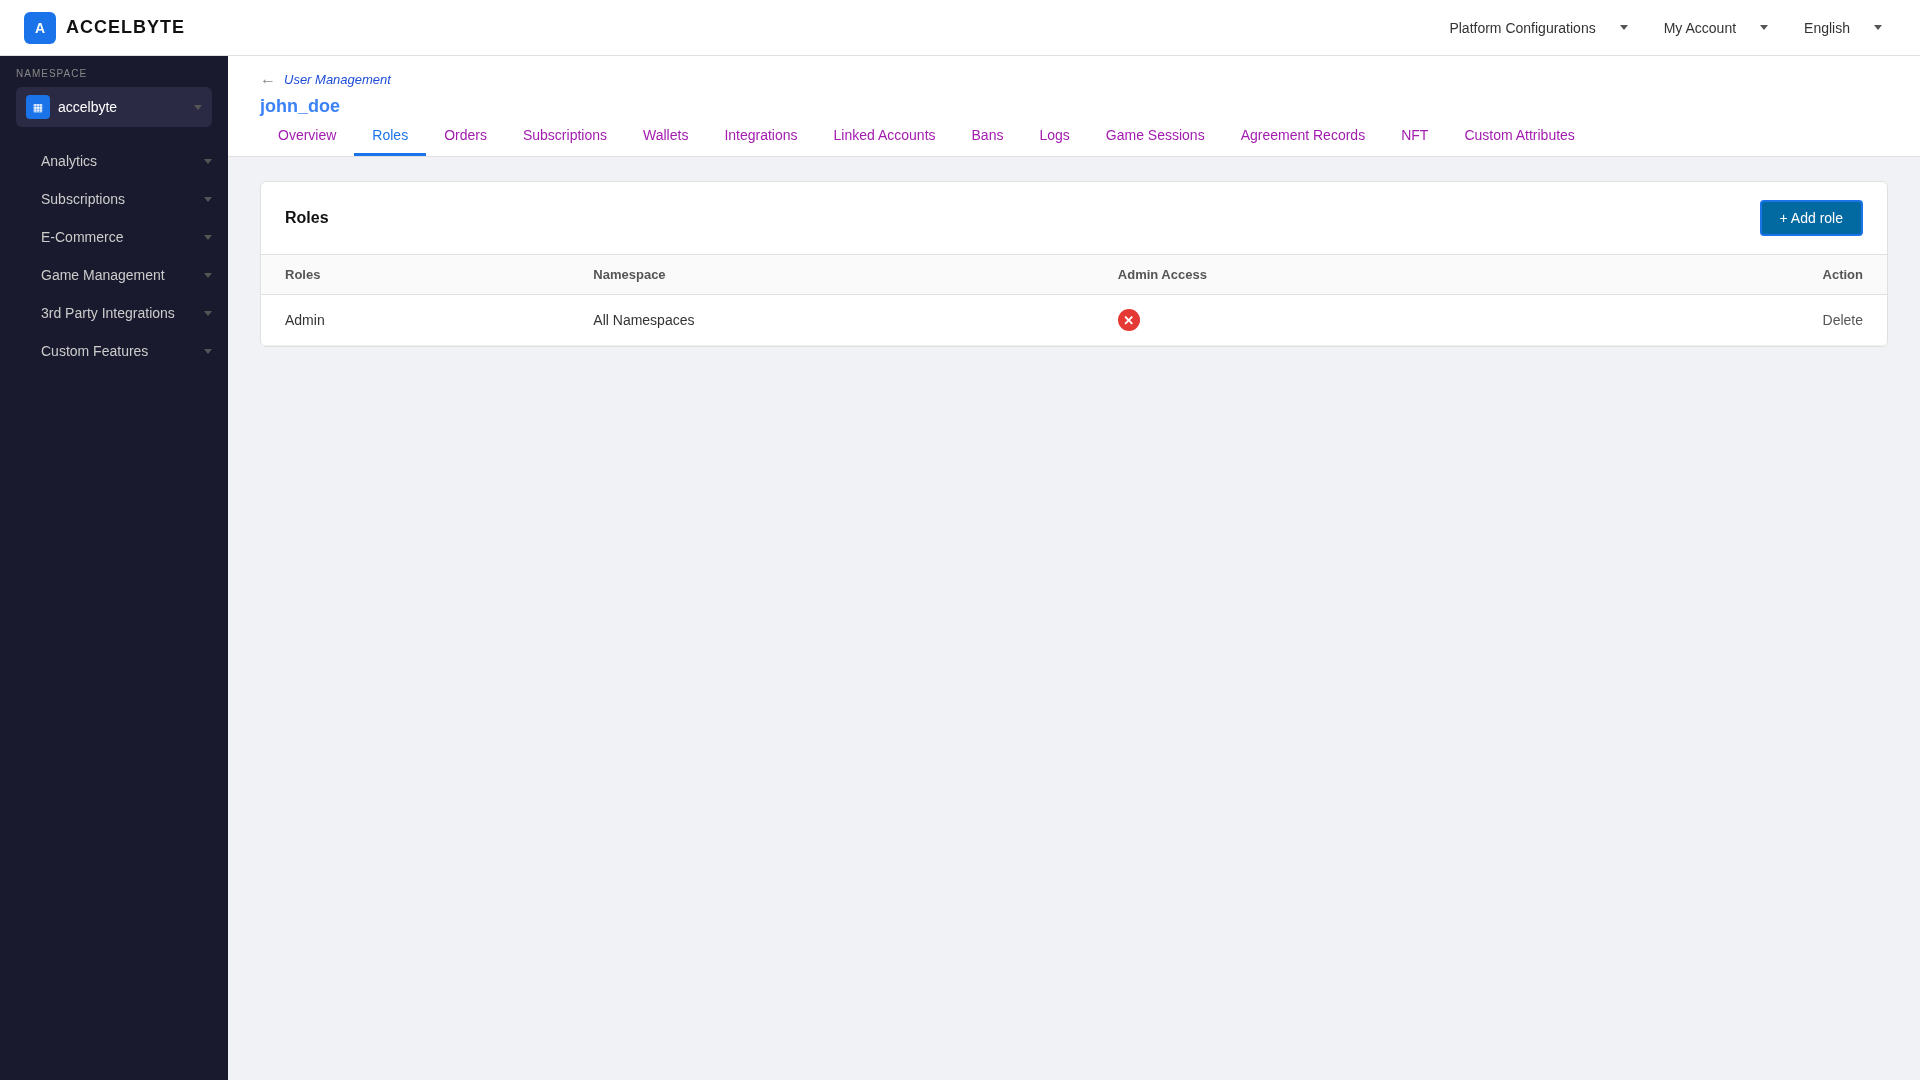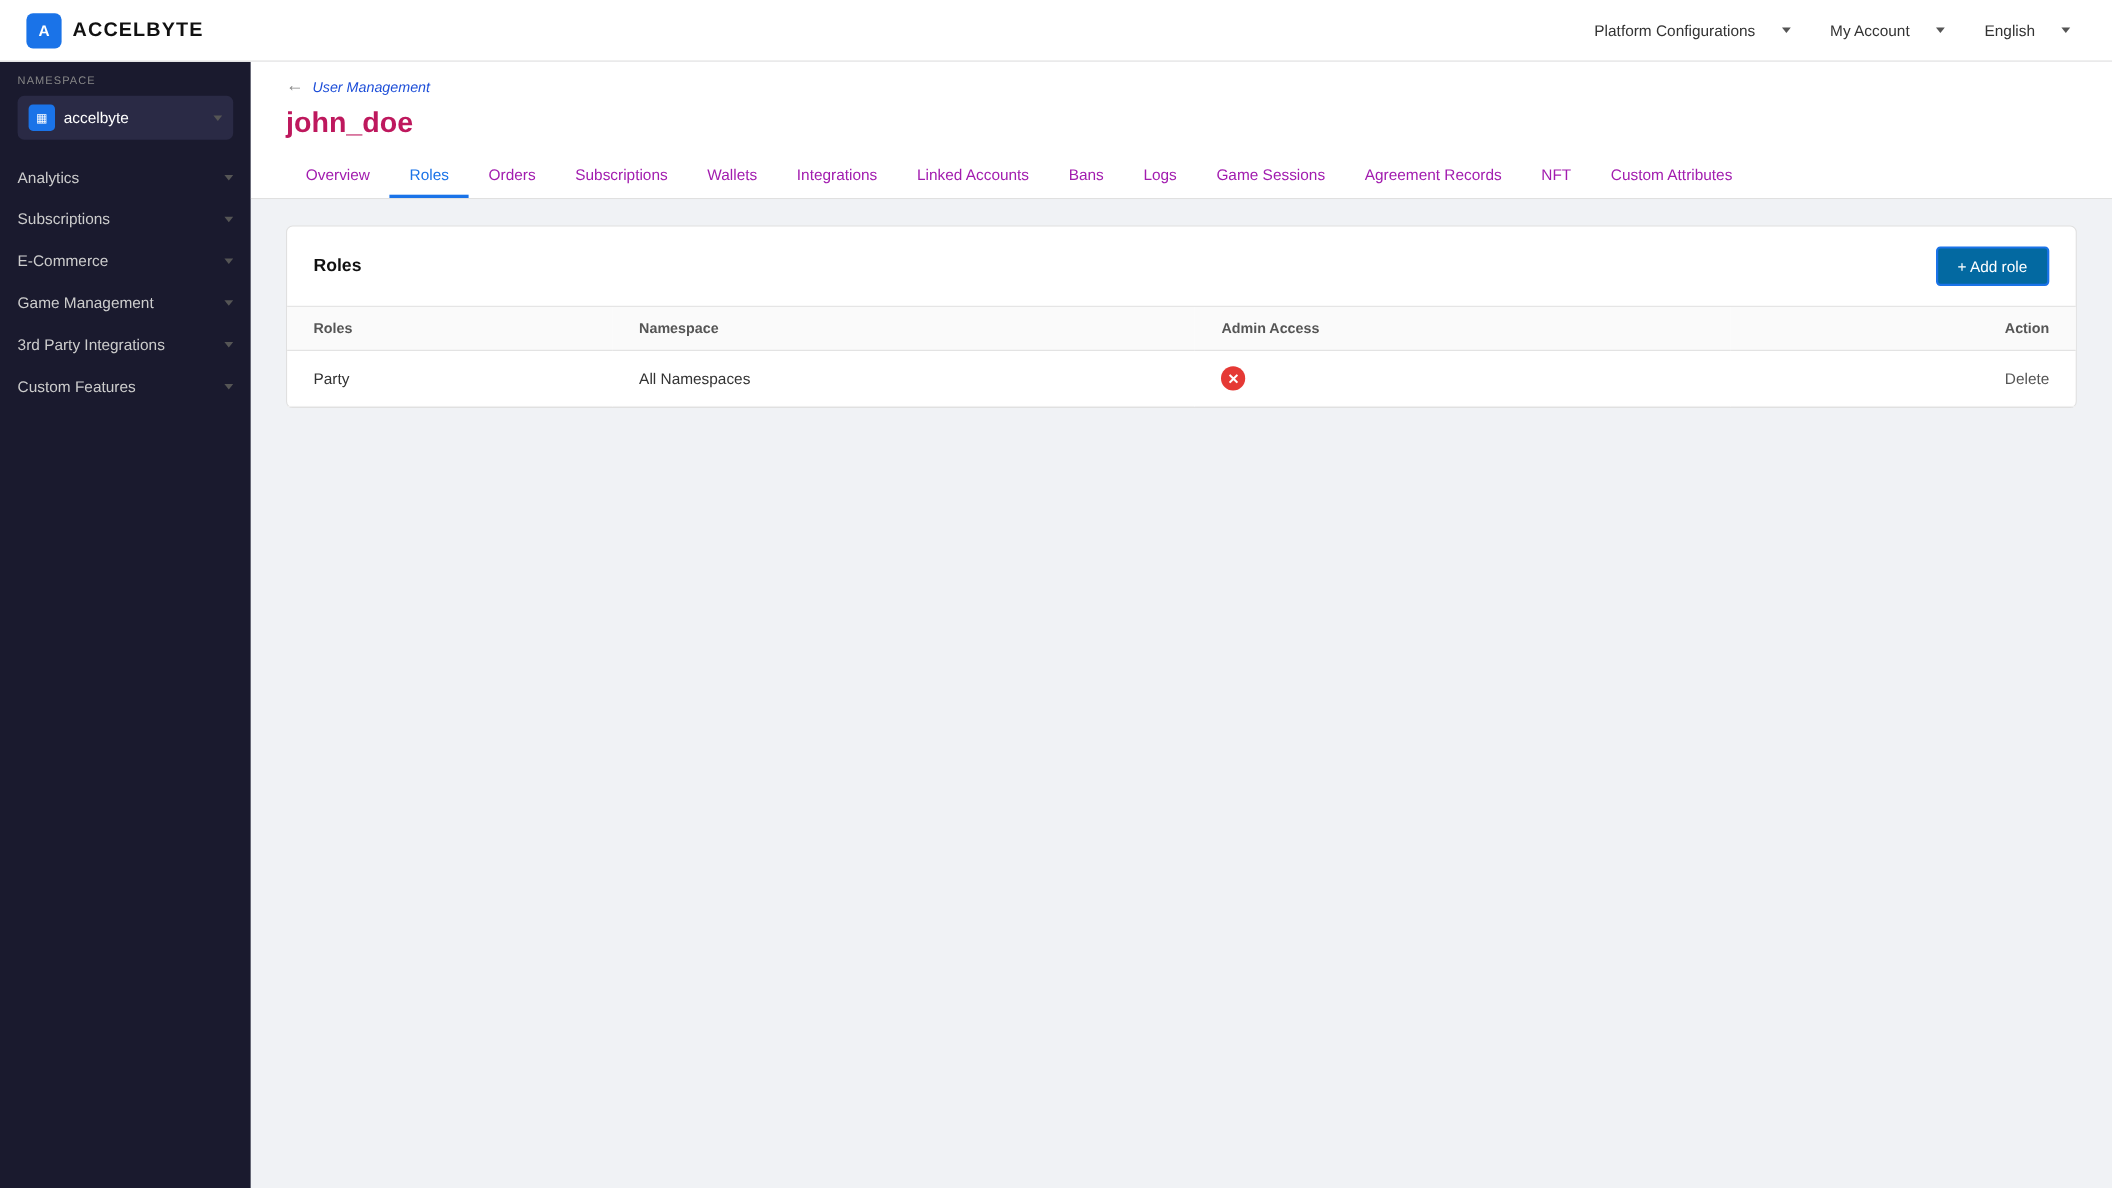--- a/index.html
+++ b/index.html
@@ -116,20 +116,21 @@
       flex: 1;
       color: #fff;
       font-size: 14px;
     }
     .sidebar-nav {
       flex: 1;
       padding: 8px 0;
     }
     .sidebar-section {
       margin-bottom: 2px;
+      padding-left: 25px;
     }
     .sidebar-section-header {
       display: flex;
       align-items: center;
       justify-content: space-between;
       padding: 10px 16px;
       cursor: pointer;
       font-size: 14px;
       color: #ccc;
       font-weight: 500;
@@ -182,24 +183,23 @@
       font-size: 16px;
       color: #888;
     }
     .breadcrumb-link {
       color: #1d4ed8;
       text-decoration: none;
       cursor: pointer;
       font-style: italic;
     }
     .page-title {
-      font-size: 26px;
+      font-size: 18px;
       font-weight: 600;
-      color: #be185d;
-      margin-bottom: 14px;
+      color: #3b82f6;
     }
     .tabs {
       display: flex;
       gap: 0;
     }
     .tab {
       padding: 10px 18px;
       font-size: 14px;
       color: #a21caf;
       cursor: pointer;
@@ -412,21 +412,21 @@
           <thead>
             <tr>
               <th>Roles</th>
               <th>Namespace</th>
               <th>Admin Access</th>
               <th>Action</th>
             </tr>
           </thead>
           <tbody>
             <tr>
-              <td>Party</td>
+              <td>Admin</td>
               <td>All Namespaces</td>
               <td>
                 <span class="admin-access-false">✕</span>
               </td>
               <td>
                 <button class="delete-btn">Delete</button>
               </td>
             </tr>
           </tbody>
         </table>

